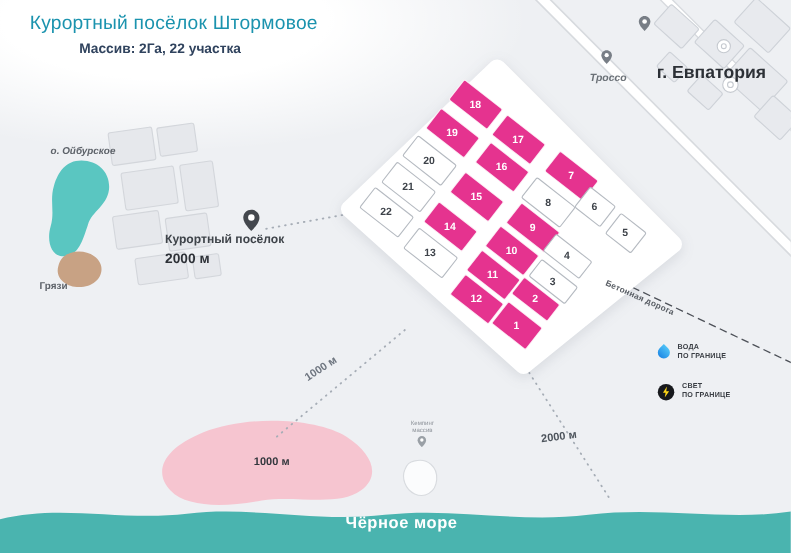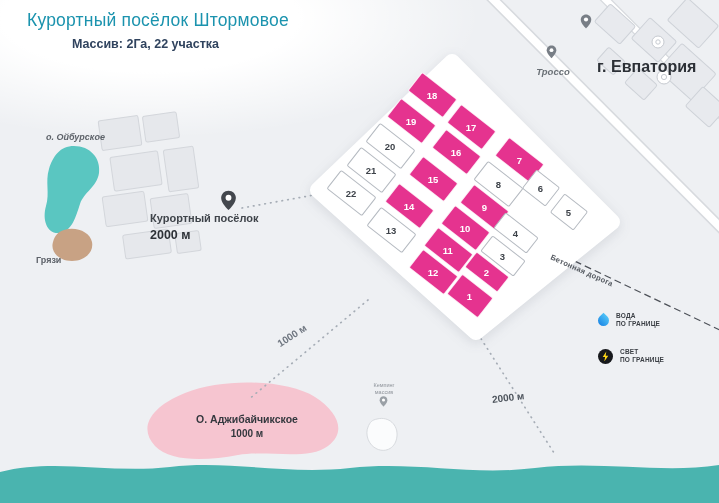--- a/index.html
+++ b/index.html
@@ -226,29 +226,29 @@
   </div>
 
   <div class="lbl evp-lbl">г. Евпатория</div>
   <div class="lbl trosso-lbl">Троссо</div>
 
   <div class="lbl d1000">1000 м</div>
   <div class="lbl d2000">2000 м</div>
   <div class="lbl roadname">Бетонная дорога</div>
 
   <div class="lbl pinklake-lbl">
-    <div class="nm">О. Аджибайчикское</div>
     <div class="dist">1000 м</div>
   </div>
 
   <div class="lbl camp-lbl">
     <div>Кемпинг</div>
     <div>массив</div>
   </div>
 
+  <div class="lbl sea-lbl">Чёрное море</div>
 
   <div class="pin pin-village">
     <svg viewBox="0 0 24 30">
         <path d="M12 1C6 1 1.5 5.6 1.5 11.3c0 7.8 10.5 17.2 10.5 17.2s10.5-9.4 10.5-17.2C22.5 5.6 18 1 12 1z"></path>
         <circle cx="12" cy="11" r="4.2" fill="#fff"></circle>
       </svg>
   </div>
   <div class="pin pin-evp">
     <svg viewBox="0 0 24 30">
         <path d="M12 1C6 1 1.5 5.6 1.5 11.3c0 7.8 10.5 17.2 10.5 17.2s10.5-9.4 10.5-17.2C22.5 5.6 18 1 12 1z"></path>

